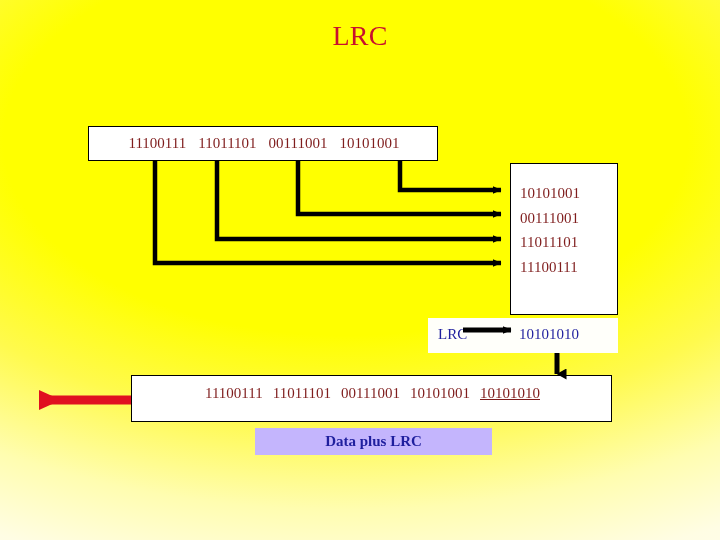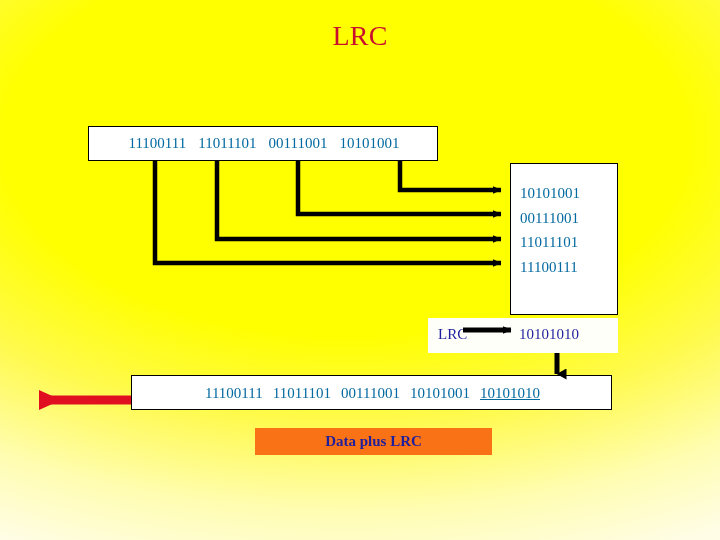--- a/index.html
+++ b/index.html
@@ -52,21 +52,21 @@
     background: #ffffff;
     border: 1.6px solid #000000;
     box-sizing: border-box;
   }
   .plainbox {
     position: absolute;
     background: #fffffa;
     box-sizing: border-box;
   }
   .bin {
-    color: #0369a1;
+    color: #7f1d1d;
     font-size: 15px;
     font-family: "Liberation Serif", "DejaVu Serif", serif;
     white-space: nowrap;
   }
   
   #top-data-box {
     left: 88px;
     top: 126px;
     width: 350px;
     height: 35px;
@@ -117,38 +117,38 @@
     left: 91px;
     top: 8px;
     color: #1f1f9e;
     font-size: 15px;
   }
   
   #bottom-data-box {
     left: 131px;
     top: 375px;
     width: 481px;
-    height: 35px;
+    height: 47px;
   }
   #bottom-data-text {
     position: absolute;
     left: 0;
     top: 9px;
     width: 481px;
     text-align: center;
   }
   #bottom-data-text span { margin: 0 5px; }
   #bottom-data-text span.underlined { text-decoration: underline; }
   
   #caption-box {
     left: 255px;
     top: 428px;
     width: 237px;
     height: 27px;
-    background: #f97316;
+    background: #c4b5fd;
   }
   #caption-text {
     position: absolute;
     left: 0; top: 0;
     width: 237px;
     height: 27px;
     line-height: 26px;
     text-align: center;
     color: #1f1f9e;
     font-weight: bold;

